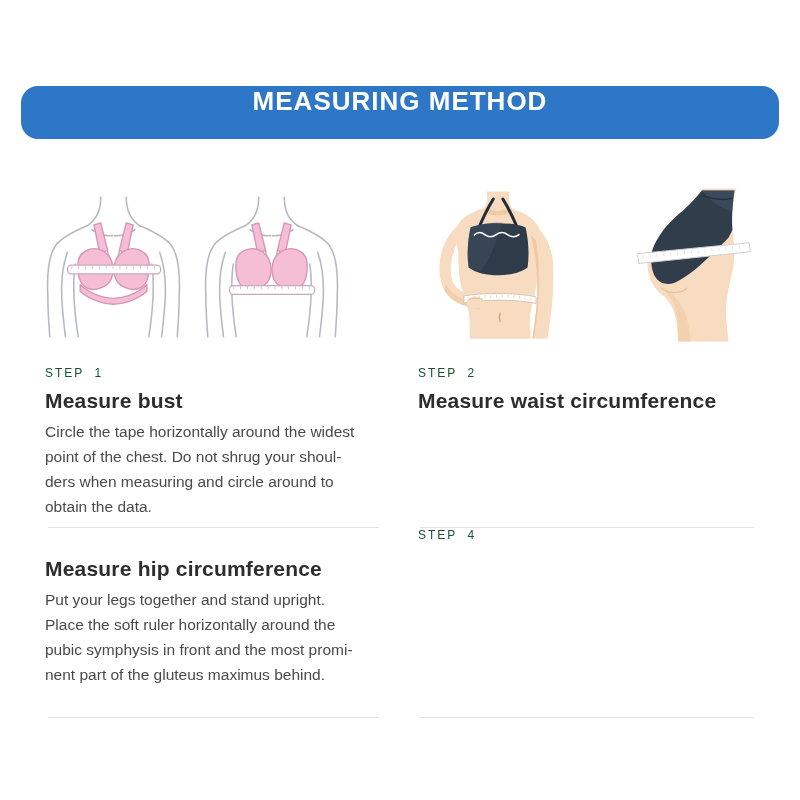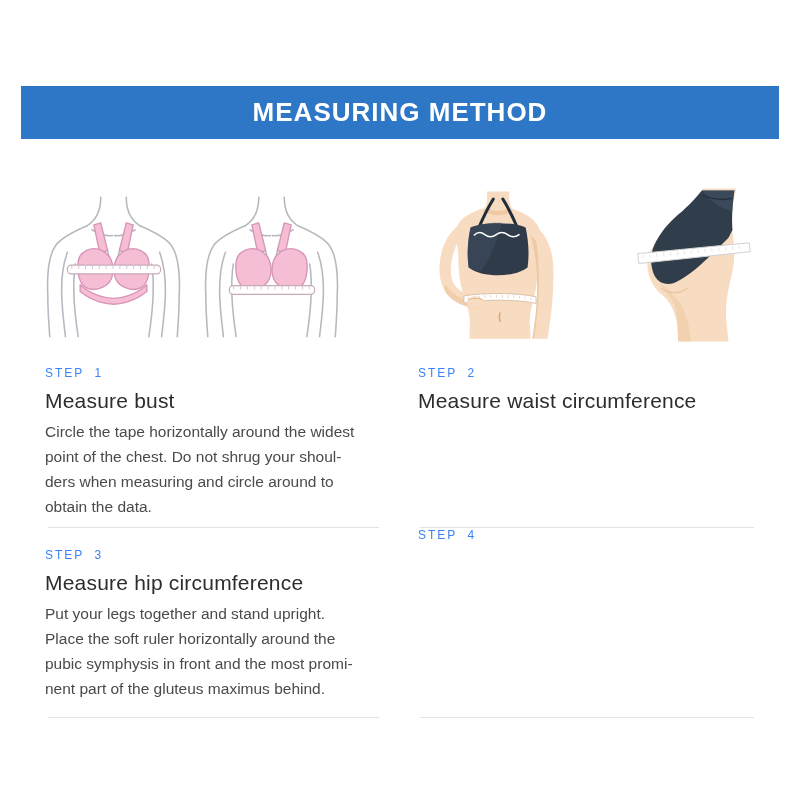--- a/index.html
+++ b/index.html
@@ -3,37 +3,37 @@
 <meta charset="utf-8">
 <style>
   html,body{margin:0;padding:0;}
   body{
     width:800px;height:800px;background:#ffffff;position:relative;
     font-family:"Liberation Sans", sans-serif;color:#333;overflow:hidden;
   }
   
   .banner{
     position:absolute;left:21px;top:86px;width:758px;height:53px;
-    background:#2e77c6;border-radius:0;
-    display:flex;align-items:center;justify-content:center;
+    background:#2e77c6;border-radius:17px;
+    display:flex;justify-content:center;
   }
   .banner h1{
     margin:0;color:#ffffff;font-size:26px;font-weight:700;letter-spacing:1px;
   }
   
   .illus{position:absolute;}
   .illus svg{display:block;}
   
   .step{position:absolute;width:352px;}
   .step-label{
-    font-size:12px;color:#3b82f6;letter-spacing:2px;word-spacing:5px;
+    font-size:12px;color:#14532d;letter-spacing:2px;word-spacing:5px;
     font-weight:400;
   }
   .step-title{
-    margin:9px 0 0 0;font-size:21px;font-weight:400;color:#2d2d2d;
+    margin:9px 0 0 0;font-size:21px;font-weight:700;color:#2d2d2d;
     letter-spacing:0.2px;
   }
   .step-desc{
     margin:6px 0 0 0;font-size:15.5px;line-height:25px;color:#4a4a4a;
     white-space:pre-line;
   }
   .divider{
     position:absolute;height:0;border-top:1px solid #e2e2e2;
   }
 </style>
@@ -168,21 +168,20 @@
 
 <div class="step" style="left:418px;top:366px">
   <div class="step-label">STEP 2</div>
   <h2 class="step-title">Measure waist circumference</h2>
 </div>
 
 <div class="divider" style="left:48px;top:527px;width:331px"></div>
 <div class="divider" style="left:420px;top:527px;width:334px"></div>
 
 <div class="step" style="left:45px;top:548px">
-  <div class="step-label">STEP 3</div>
   <h2 class="step-title">Measure hip circumference</h2>
   <p class="step-desc">Put your legs together and stand upright.
 Place the soft ruler horizontally around the
 pubic symphysis in front and the most promi-
 nent part of the gluteus maximus behind.</p>
 </div>
 
 <div class="step" style="left:418px;top:528px">
   <div class="step-label">STEP 4</div>
 </div>

